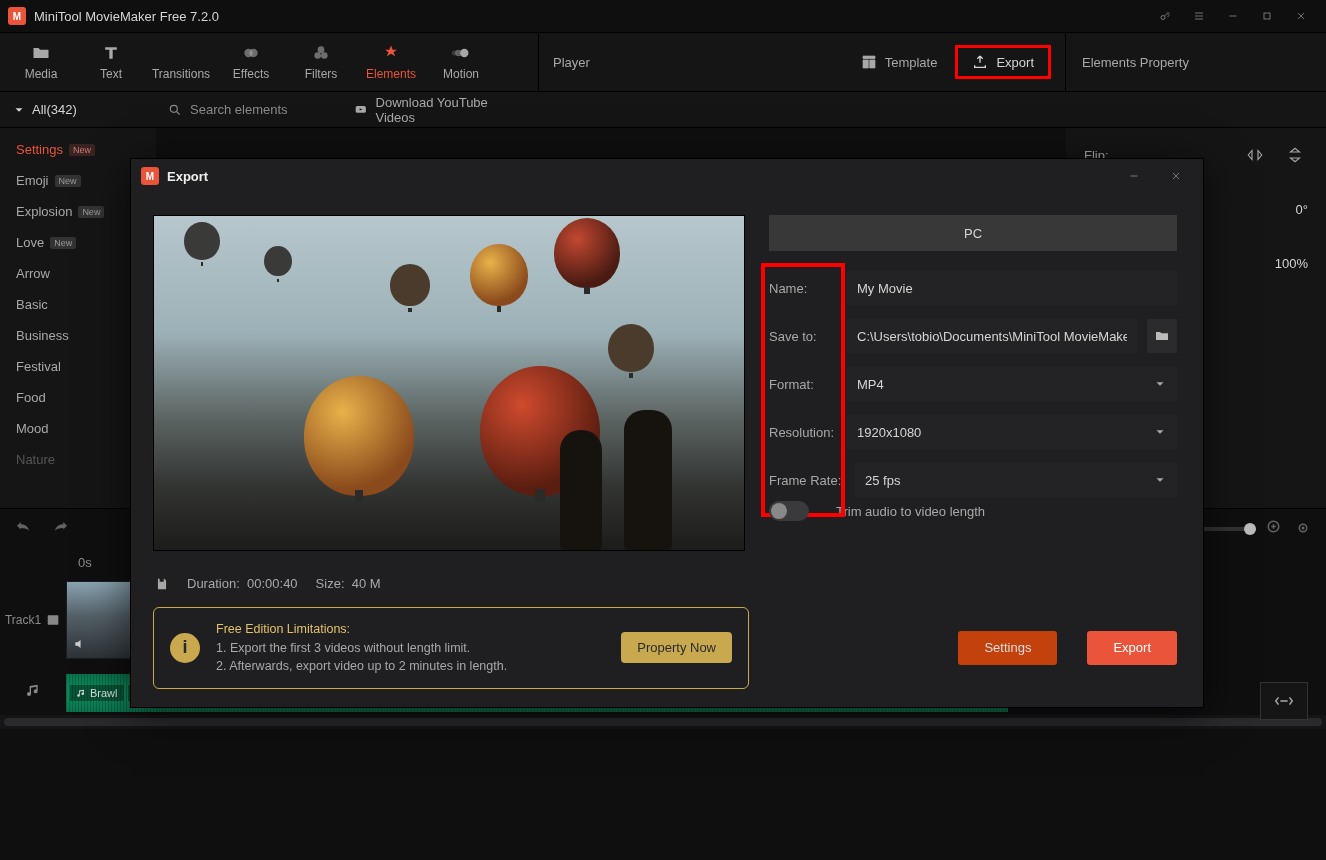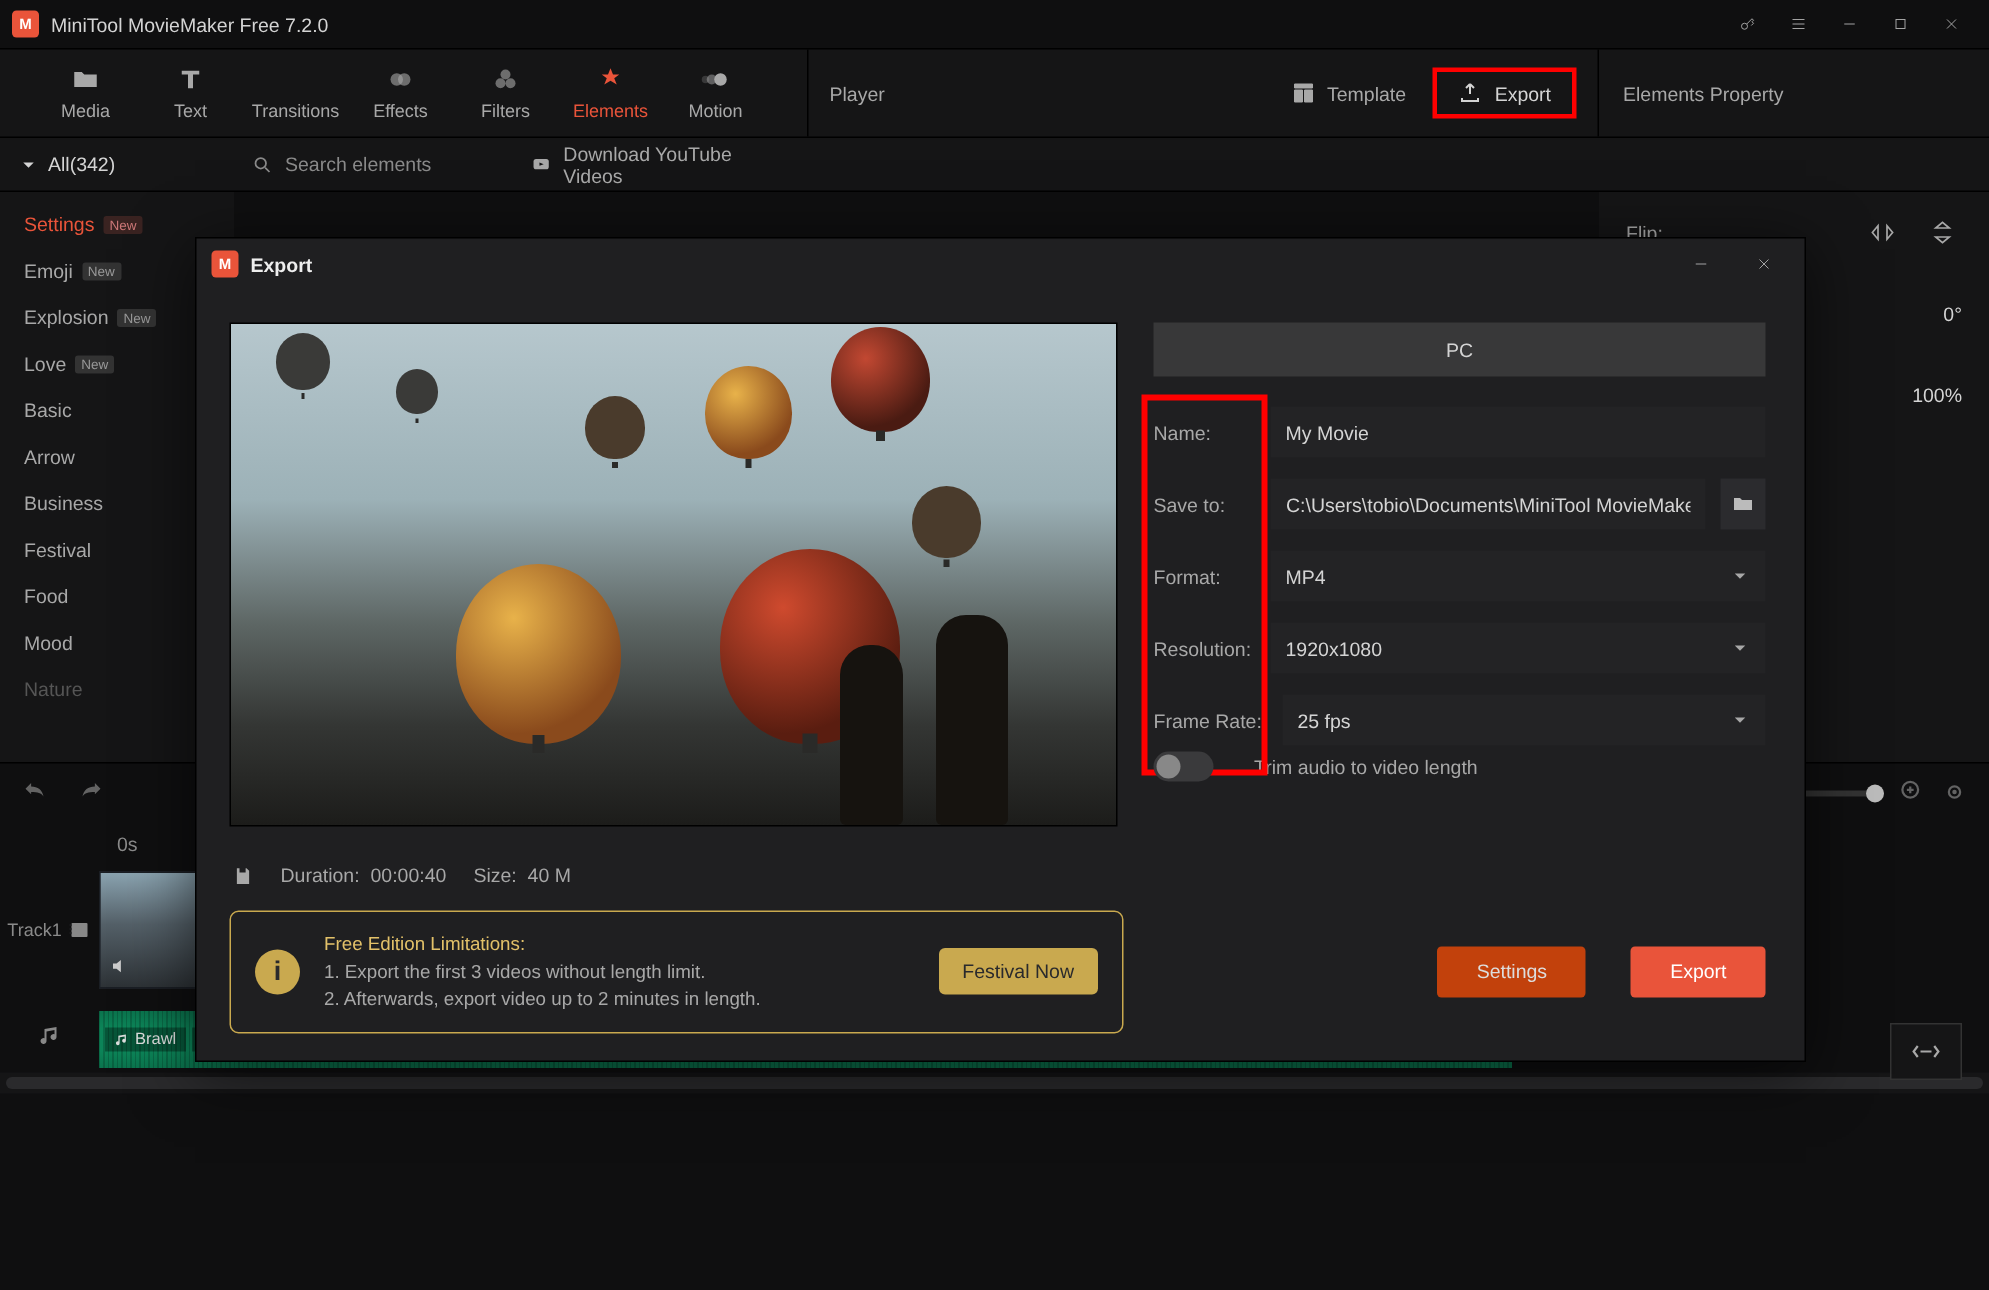--- a/index.html
+++ b/index.html
@@ -25,21 +25,21 @@
   .app{width:1326px;height:860px;background:var(--bg-0);color:var(--fg-1);font-size:13px;position:relative;overflow:hidden;}
   
   .titlebar{height:32px;display:flex;align-items:center;padding:0 8px;background:var(--bg-0);}
   .titlebar .logo{width:18px;height:18px;border-radius:3px;background:var(--accent);margin-right:8px;display:flex;align-items:center;justify-content:center;color:#fff;font-size:10px;font-weight:bold;}
   .titlebar .title{color:var(--fg-0);font-size:13px;}
   .titlebar .spacer{flex:1;}
   .win-btn{width:34px;height:32px;display:flex;align-items:center;justify-content:center;color:var(--fg-1);}
   .win-btn svg{width:12px;height:12px;stroke:currentColor;fill:none;stroke-width:1.3;}
   
   .bar{display:flex;align-items:stretch;height:60px;background:var(--bg-1);border-top:1px solid #000;border-bottom:1px solid #000;}
-  .bar-left{display:flex;align-items:center;padding:0 22px;width:538px;}
+  .bar-left{display:flex;align-items:center;padding:0 6px;width:538px;}
   .tool{width:70px;display:flex;flex-direction:column;align-items:center;justify-content:center;gap:4px;color:var(--fg-1);cursor:pointer;}
   .tool.active{color:var(--accent);}
   .tool .ti{width:20px;height:20px;display:flex;align-items:center;justify-content:center;}
   .tool .ti svg{width:20px;height:20px;fill:currentColor;}
   .tool-label{font-size:12px;}
   .bar-mid{flex:1;display:flex;align-items:center;padding:0 14px;border-left:1px solid #000;border-right:1px solid #000;position:relative;}
   .bar-mid .pl{color:var(--fg-1);}
   .bar-mid .right{position:absolute;right:14px;display:flex;align-items:center;gap:18px;}
   .tmpl{display:flex;align-items:center;gap:8px;color:var(--fg-1);cursor:pointer;}
   .export-btn{display:flex;align-items:center;gap:8px;color:var(--fg-0);padding:6px 14px;border:3px solid var(--highlight);cursor:pointer;}
@@ -307,24 +307,24 @@
         </div>
       <div class="side-item">
           <span>Explosion</span>
           <span class="badge gray">New</span>
         </div>
       <div class="side-item">
           <span>Love</span>
           <span class="badge gray">New</span>
         </div>
       <div class="side-item">
+          <span>Arrow</span>
+        </div>
+      <div class="side-item">
           <span>Basic</span>
-        </div>
-      <div class="side-item">
-          <span>Arrow</span>
         </div>
       <div class="side-item">
           <span>Business</span>
         </div>
       <div class="side-item">
           <span>Festival</span>
         </div>
       <div class="side-item">
           <span>Food</span>
         </div>
@@ -562,20 +562,20 @@
       <span><span>Size:</span>&nbsp;&nbsp;<span>40 M</span></span>
     </div>
     <div class="footer">
       <div class="limit-box">
         <div class="limit-ic">i</div>
         <div class="limit-text">
           <div class="h">Free Edition Limitations:</div>
           <div>1. Export the first 3 videos without length limit.</div>
           <div>2. Afterwards, export video up to 2 minutes in length.</div>
         </div>
-        <div class="upgrade">Festival Now</div>
+        <div class="upgrade">Property Now</div>
       </div>
       <div class="spacer"></div>
       <div class="btn gray">Settings</div>
       <div class="btn accent" style="margin-left:10px">Export</div>
     </div>
   </div>
 </div>
 
 </body></html>

